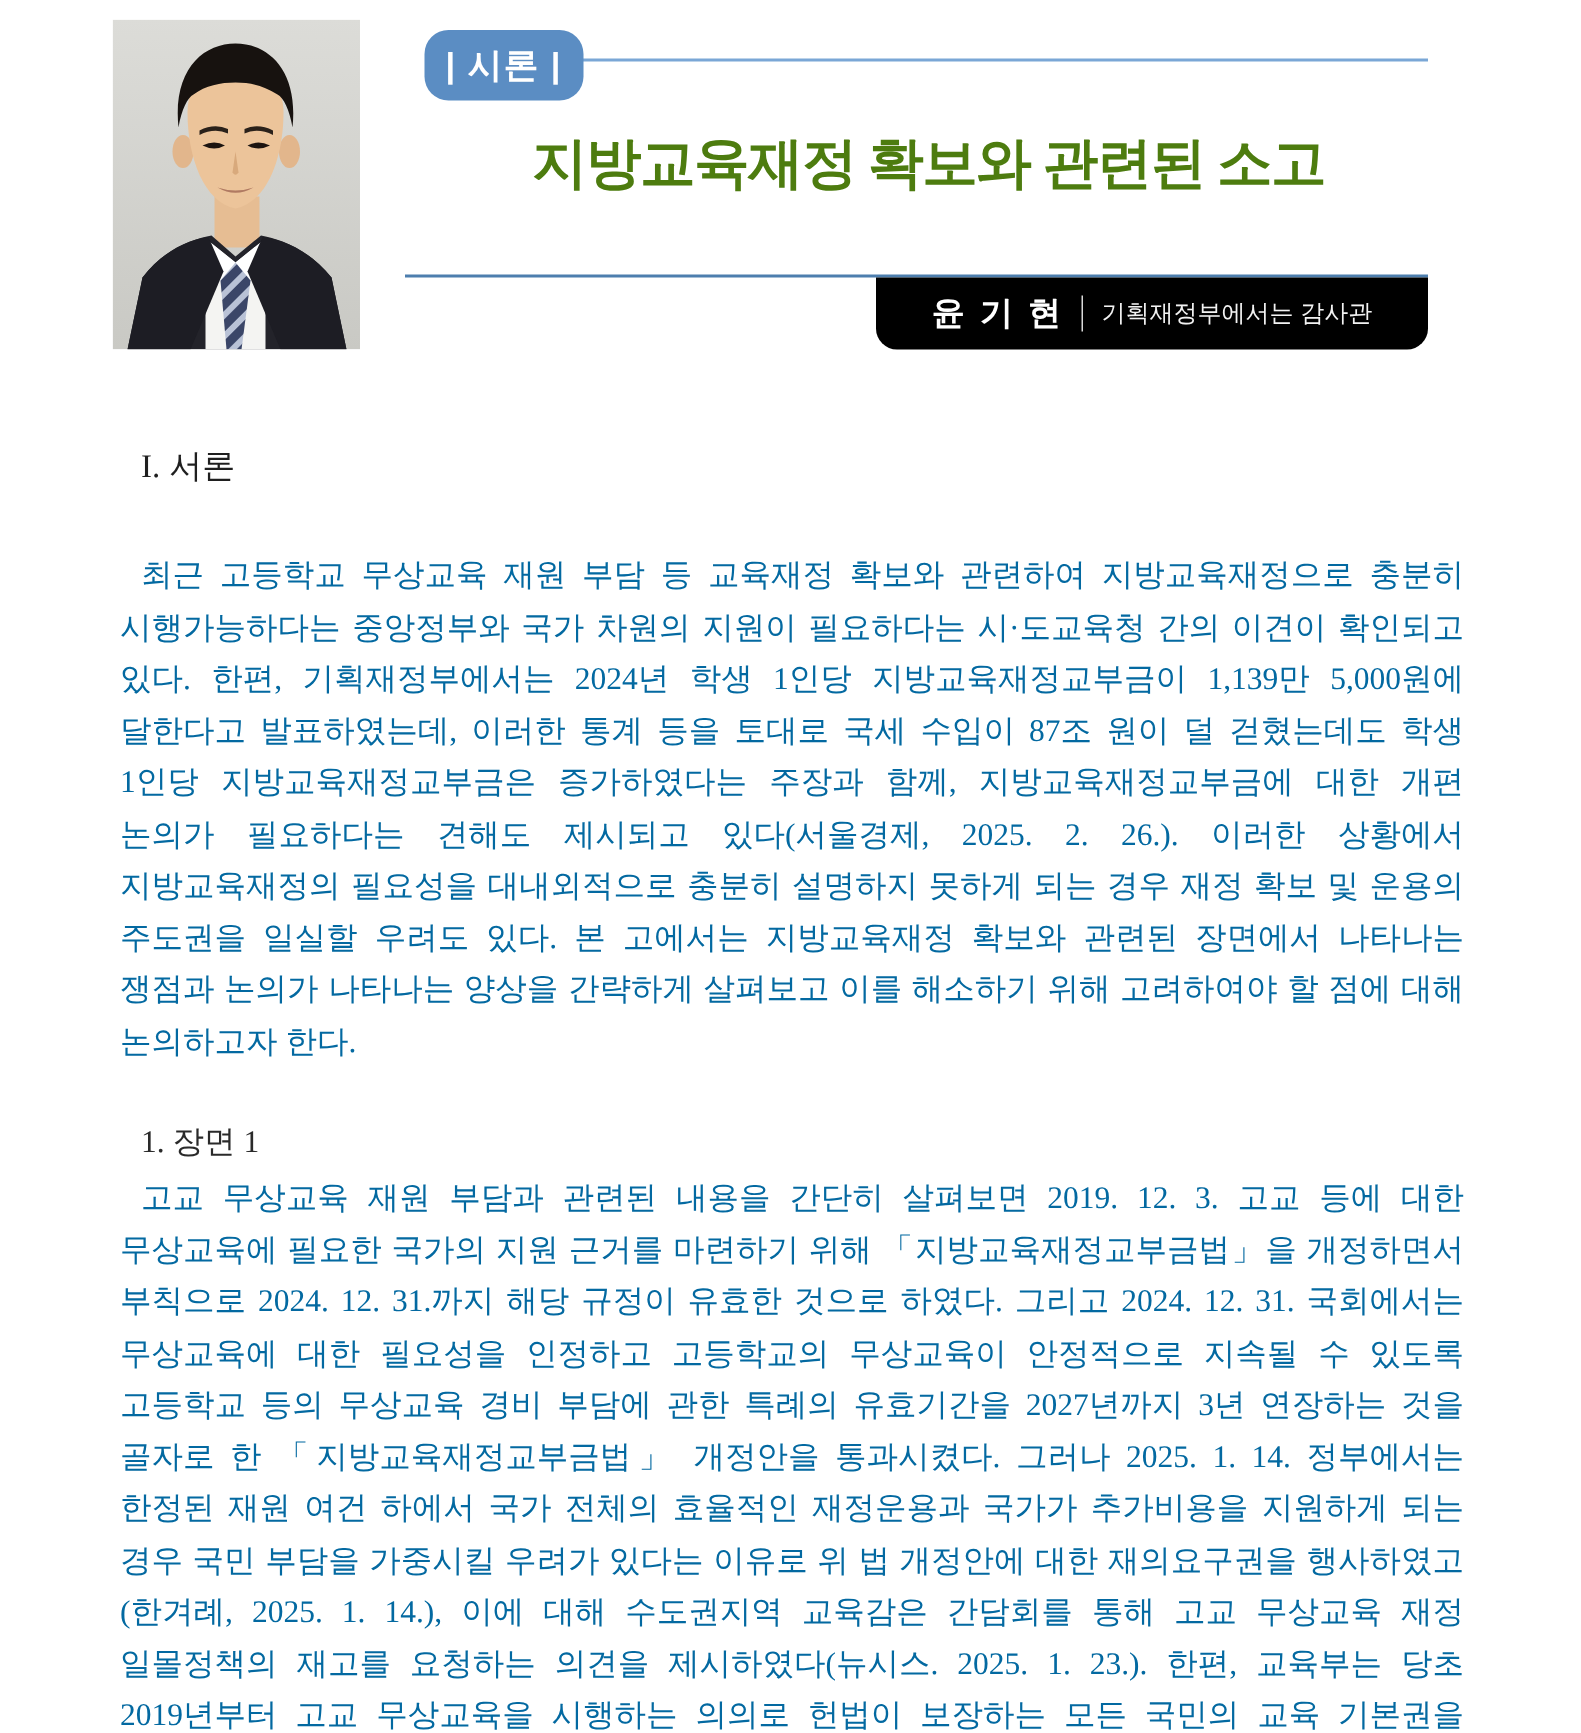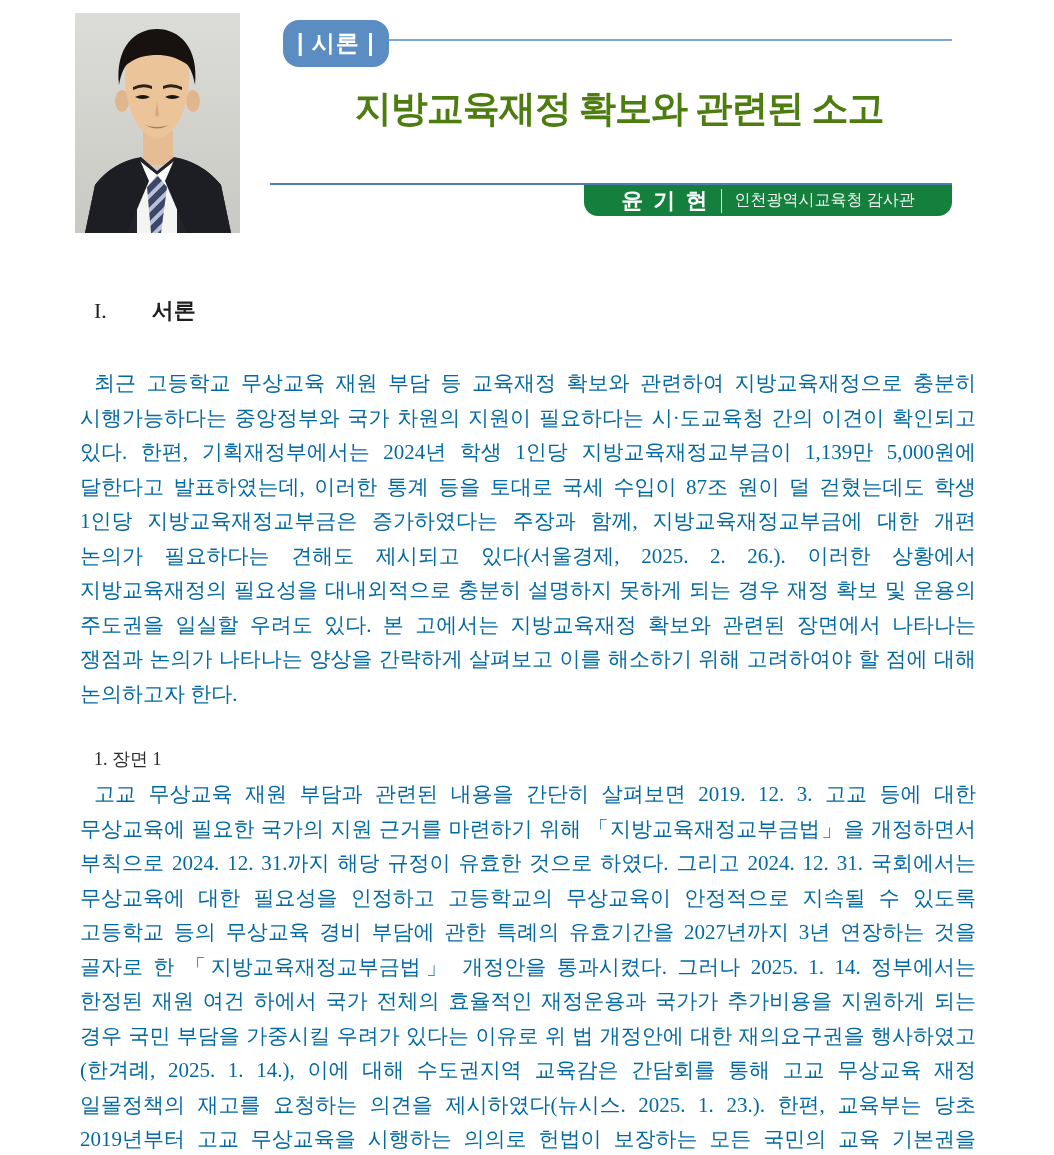--- a/index.html
+++ b/index.html
@@ -66,22 +66,22 @@
 
   .author-rule {
     position: absolute;
     left: 270px; top: 183px;
     width: 682px; height: 2px;
     background: #4d7eae;
   }
   .author-box {
     position: absolute;
     left: 584px; top: 185px;
-    width: 368px; height: 31px;
-    background: #15803d;
+    width: 368px; height: 48px;
+    background: #000000;
     border-radius: 0 0 14px 14px;
     display: flex;
     align-items: center;
     justify-content: center;
     font-family: "Liberation Sans", "DejaVu Sans", sans-serif;
     color: #ffffff;
     text-align: right;
   }
   .author-name {
     font-weight: bold;
@@ -106,36 +106,36 @@
     left: 80px; top: 296px;
     width: 896px;
   }
   .section-heading {
     padding-left: 14px;
     font-size: 22px;
     color: #1f1f1f;
     margin-bottom: 40px;
   }
   .section-heading .numeral { font-weight: normal; margin-right: 6px; }
-  .section-heading .label   { font-weight: bold; margin-left: 39px; }
+  .section-heading .label   { font-weight: normal; }
 
   .body-para {
     font-size: 21px;
     line-height: 34.5px;
     text-align: justify;
     text-indent: 14px;
     color: #0369a1;
     word-break: keep-all;
     overflow-wrap: break-word;
   }
   .gap-after-p1 { margin-top: 40px; }
 
   .subsection-heading {
     padding-left: 14px;
-    font-size: 18px;
+    font-size: 21px;
     color: #2a2a2a;
     margin: 36px 0 6px 0;
     font-weight: normal;
   }
 </style>
 </head>
 <body>
 
 <div class="page">
 
@@ -192,21 +192,21 @@
   <div class="badge">
     <span class="badge-text">| 시론 |</span>
   </div>
 
   <div class="article-title">지방교육재정 확보와 관련된 소고</div>
 
   <div class="author-rule"></div>
   <div class="author-box">
     <span class="author-name">윤 기 현</span>
     <span class="author-divider"></span>
-    <span class="author-affiliation">인천광역시교육청 감사관</span>
+    <span class="author-affiliation">기획재정부에서는 감사관</span>
   </div>
 
   <div class="content">
 
     <div class="section-heading">
       <span class="numeral">I.</span><span class="label">서론</span>
     </div>
 
     <p class="body-para">최근 고등학교 무상교육 재원 부담 등 교육재정 확보와 관련하여 지방교육재정으로 충분히 시행가능하다는 중앙정부와 국가 차원의 지원이 필요하다는 시·도교육청 간의 이견이 확인되고 있다. 한편, 기획재정부에서는 2024년 학생 1인당 지방교육재정교부금이 1,139만 5,000원에 달한다고 발표하였는데, 이러한 통계 등을 토대로 국세 수입이 87조 원이 덜 걷혔는데도 학생 1인당 지방교육재정교부금은 증가하였다는 주장과 함께, 지방교육재정교부금에 대한 개편 논의가 필요하다는 견해도 제시되고 있다(서울경제, 2025. 2. 26.). 이러한 상황에서 지방교육재정의 필요성을 대내외적으로 충분히 설명하지 못하게 되는 경우 재정 확보 및 운용의 주도권을 일실할 우려도 있다. 본 고에서는 지방교육재정 확보와 관련된 장면에서 나타나는 쟁점과 논의가 나타나는 양상을 간략하게 살펴보고 이를 해소하기 위해 고려하여야 할 점에 대해 논의하고자 한다.</p>
 

